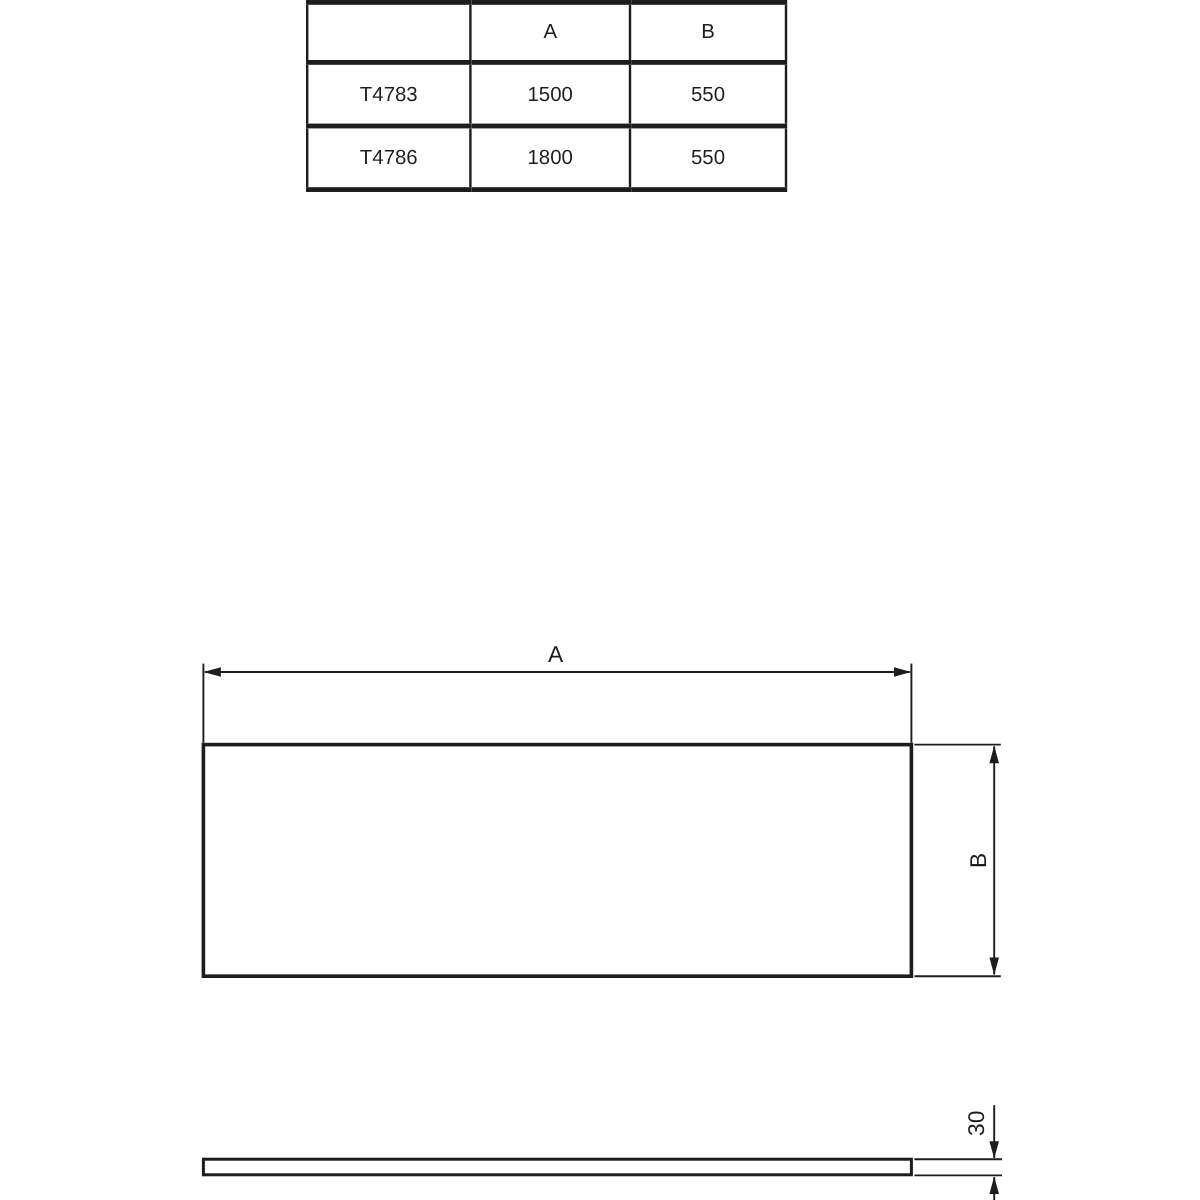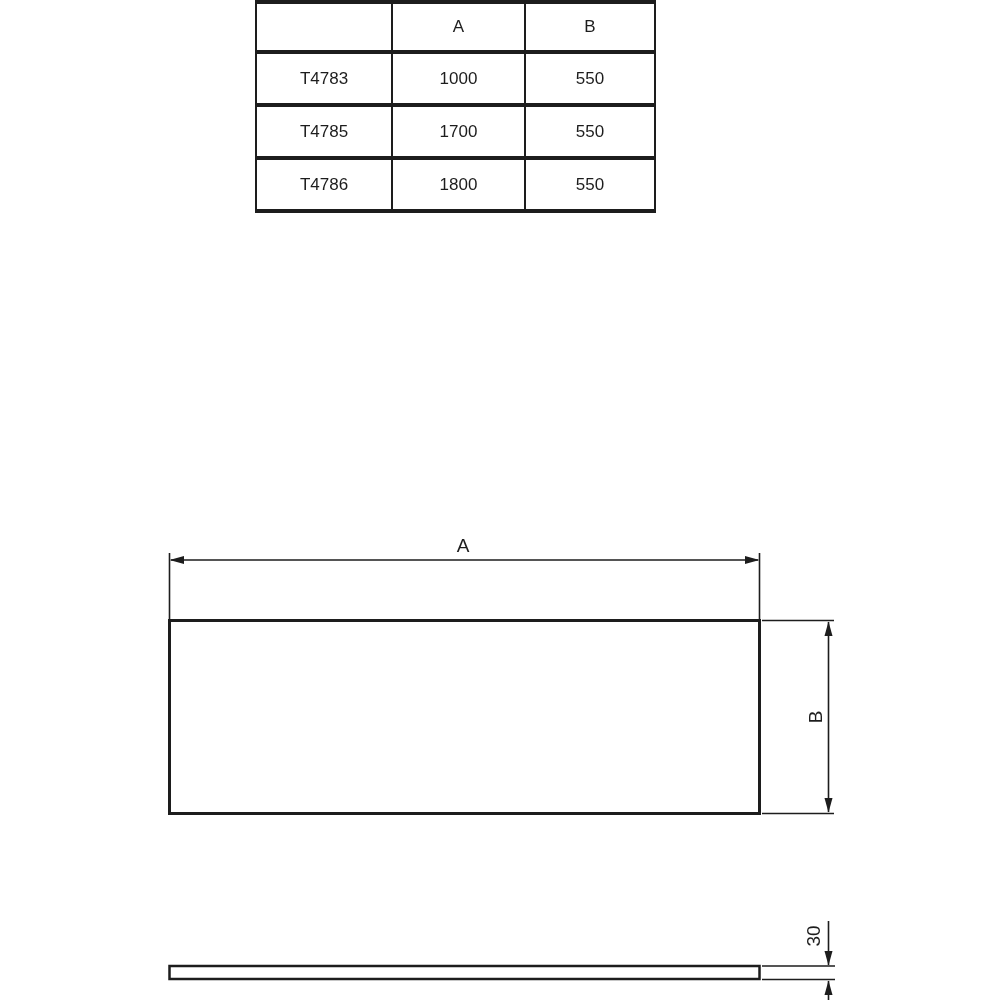--- a/index.html
+++ b/index.html
@@ -81,26 +81,21 @@
         <col class="c-b">
     </colgroup>
     <tbody>
         <tr>
       <th></th>
       <th>A</th>
       <th>B</th>
     </tr>
     <tr>
       <td>T4783</td>
-      <td>1000</td>
-      <td>550</td>
-    </tr>
-    <tr>
-      <td>T4785</td>
-      <td>1700</td>
+      <td>1500</td>
       <td>550</td>
     </tr>
     <tr>
       <td>T4786</td>
       <td>1800</td>
       <td>550</td>
     </tr>
   </tbody>
     </table>
 

